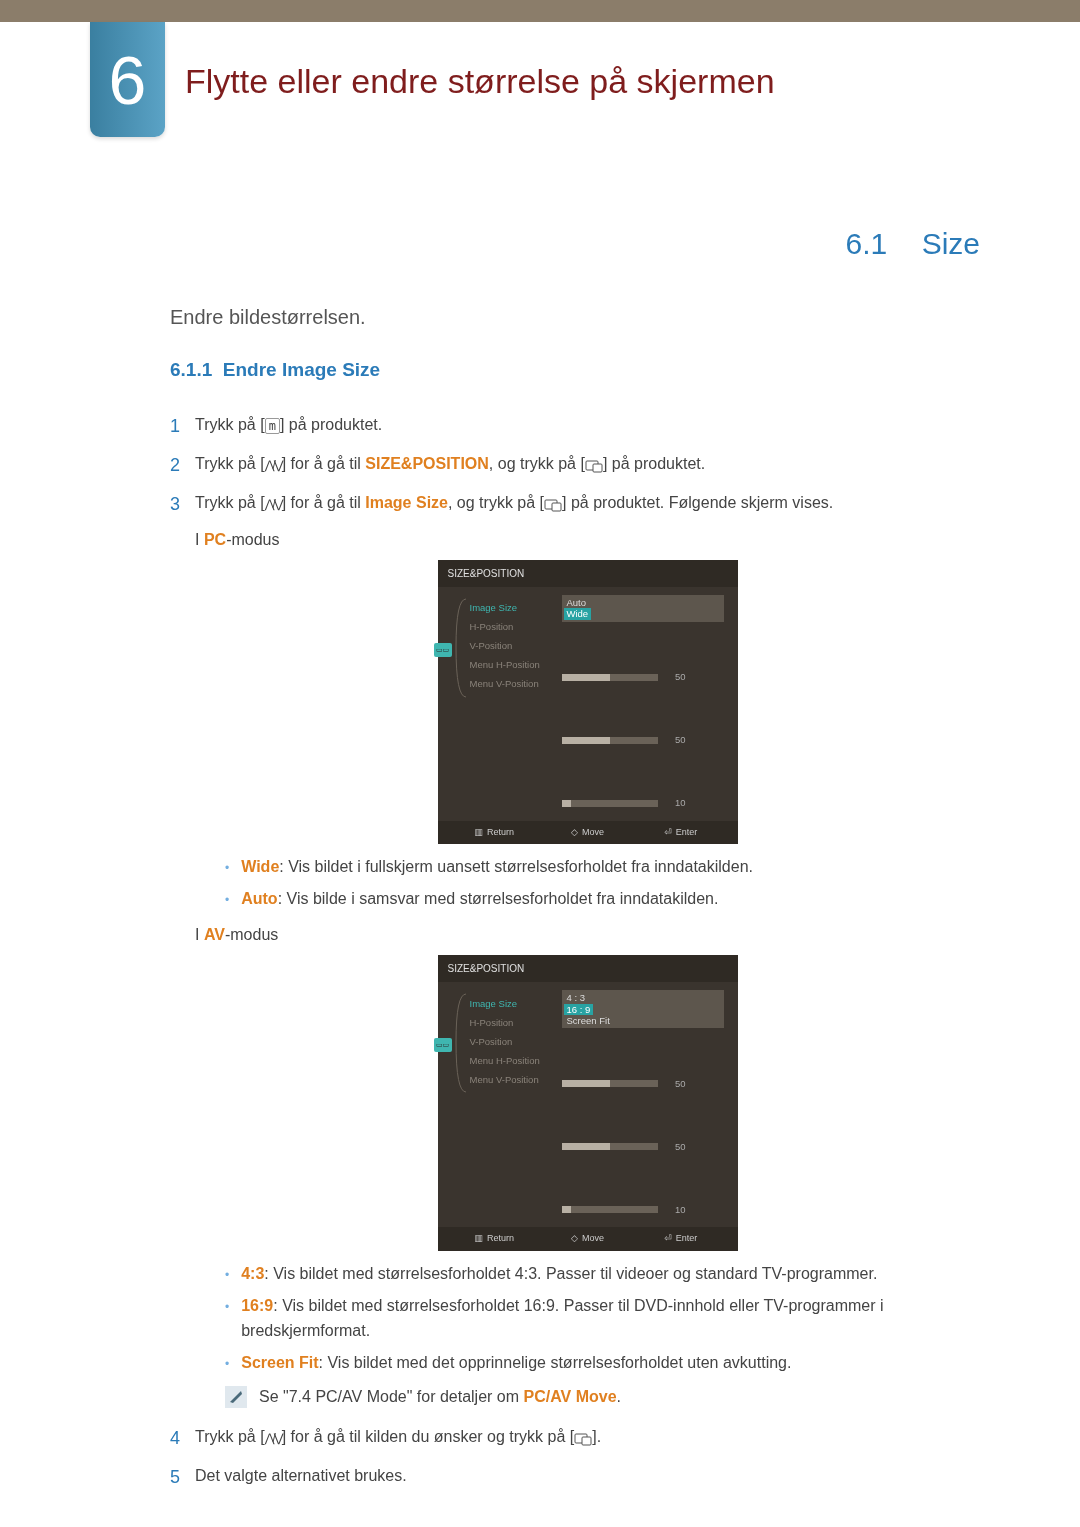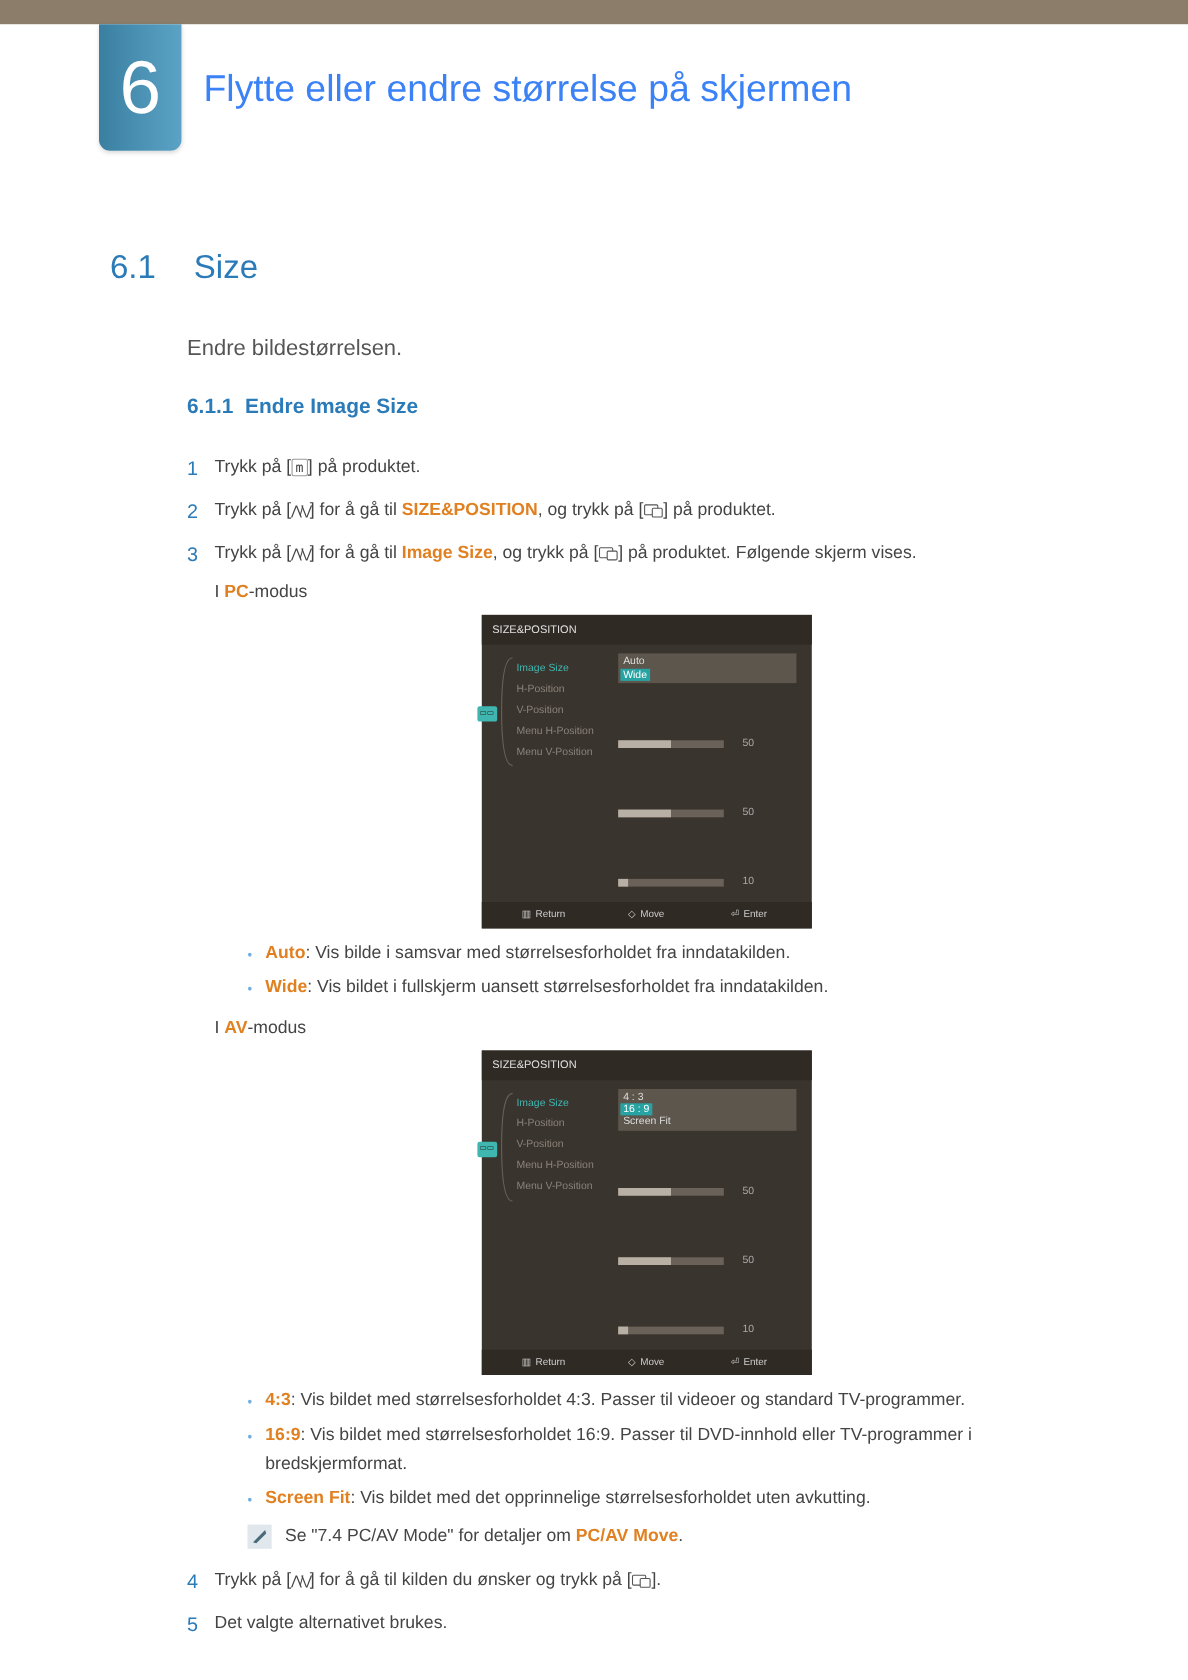--- a/index.html
+++ b/index.html
@@ -1,22 +1,22 @@
 <!DOCTYPE html>
 <html><head>
 <meta charset="utf-8">
 <style>
   * { margin:0; padding:0; box-sizing:border-box; }
   body { font-family: Arial, Helvetica, sans-serif; background:#fff; color:#444; width:1080px; }
   .page { width:1080px; padding-bottom:40px; }
   .top-bar { height:22px; background:#8b7d6a; }
   .chapter-head { position:relative; display:flex; align-items:flex-start; }
   .chapter-badge { width:75px; height:115px; margin-left:90px; background:linear-gradient(to right,#3a7fa0,#5ba3c6); border-radius:0 0 10px 10px; display:flex; align-items:center; justify-content:center; color:#fff; font-size:68px; font-weight:400; box-shadow:0 2px 4px rgba(0,0,0,.15); }
-  .chapter-title { margin-left:20px; margin-top:40px; color:#3b82f6; font-size:34px; font-weight:400; }
-  .section { margin:90px 100px 0 100px; }
+  .chapter-title { margin-left:20px; margin-top:40px; color:#7f1d1d; font-size:34px; font-weight:400; }
+  .section { margin:90px 100px 0 100px;text-align:right; }
   .sec-num { color:#2b7bb8; font-size:30px; font-weight:400; margin-right:30px; }
   .sec-title { color:#2b7bb8; font-size:30px; font-weight:400; }
   .intro { margin:45px 100px 0 170px; font-size:20px; color:#555; }
   .subsec { margin:30px 100px 0 170px; }
   .subsec-head { color:#2b7bb8; font-size:19px; font-weight:700; margin-bottom:32px; }
   .steps { margin:0 100px 0 170px; }
   .step { display:flex; margin-top:12px; font-size:16px; line-height:1.5; }
   .step-num { width:25px; color:#2b7bb8; font-size:18px; flex-shrink:0; }
   .step-body { flex:1; }
   .orange { color:#e08020; font-weight:700; }
@@ -153,24 +153,24 @@
               </div>
             <div>
                 <span>⏎</span>
                 <span>Enter</span>
               </div>
           </div>
         </div>
 
         <ul class="bullets">
           <li>
+              <div><span class="orange">Wide</span><span>: Vis bildet i fullskjerm uansett størrelsesforholdet fra inndatakilden.</span></div>
+            </li>
+          <li>
               <div><span class="orange">Auto</span><span>: Vis bilde i samsvar med størrelsesforholdet fra inndatakilden.</span></div>
-            </li>
-          <li>
-              <div><span class="orange">Wide</span><span>: Vis bildet i fullskjerm uansett størrelsesforholdet fra inndatakilden.</span></div>
             </li>
         </ul>
 
         <div class="mode-label"><span>I </span><span class="orange">AV</span><span>-modus</span></div>
 
         
         <div class="osd">
           <div class="osd-title">SIZE&amp;POSITION</div>
           <div class="osd-body">
             <div class="osd-tag">▭▭</div>

